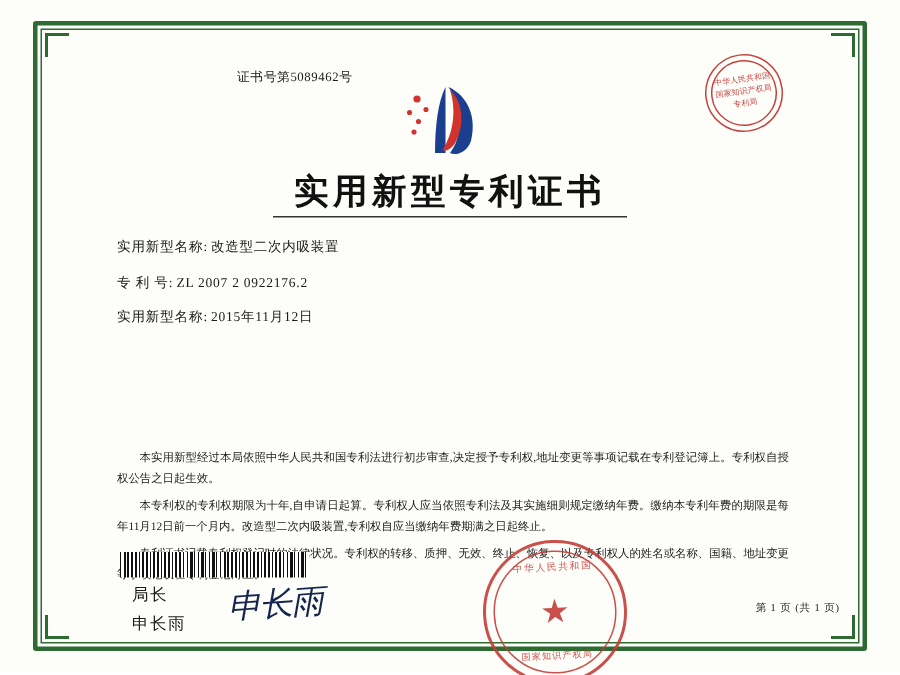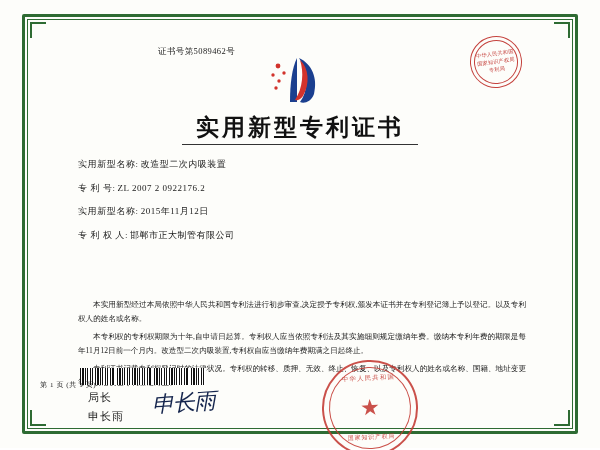--- a/index.html
+++ b/index.html
@@ -203,22 +203,22 @@
   }
   .seal-arc.bottom {
     top: auto; bottom: 12px;
     font-size: 6px;
     letter-spacing: 0.8px;
   }
 
   
   .footer {
     position: absolute;
-    left: 0; right: 0; bottom: 28px;
-    text-align: left;
+    left: 0; right: 0; bottom: 8px;
+    text-align: right;
     font-size: 7px;
     color: #222;
     letter-spacing: 0.6px;
   }
 </style>
 </head>
 <body>
 
 <div id="cert">
 
@@ -266,28 +266,24 @@
         <span class="fvalue">改造型二次内吸装置</span>
       </div>
       <div class="frow">
         <span class="flabel">专 利 号:</span>
         <span class="fvalue">ZL 2007 2 0922176.2</span>
       </div>
       <div class="frow">
         <span class="flabel">实用新型名称:</span>
         <span class="fvalue">2015年11月12日</span>
       </div>
-      <div class="frow">
-        <span class="flabel">专 利 权 人:</span>
-        <span class="fvalue">邯郸市正大制管有限公司</span>
-      </div>
     </div>
 
     <div class="body-text">
-      <p>本实用新型经过本局依照中华人民共和国专利法进行初步审查,决定授予专利权,颁发本证书并在专利登记簿上予以登记。以及专利权人的姓名或名称。</p>
+      <p>本实用新型经过本局依照中华人民共和国专利法进行初步审查,决定授予专利权,地址变更等事项记载在专利登记簿上。专利权自授权公告之日起生效。</p>
       <p>本专利权的专利权期限为十年,自申请日起算。专利权人应当依照专利法及其实施细则规定缴纳年费。缴纳本专利年费的期限是每年11月12日前一个月内。改造型二次内吸装置,专利权自应当缴纳年费期满之日起终止。</p>
       <p>专利证书记载专利权登记时的法律状况。专利权的转移、质押、无效、终止、恢复、以及专利权人的姓名或名称、国籍、地址变更等事项记载在专利登记簿上。</p>
     </div>
 
     <div class="barcode"></div>
 
     <div class="sig-block">
       <div>局长</div>
       <div>申长雨</div>
     </div>

